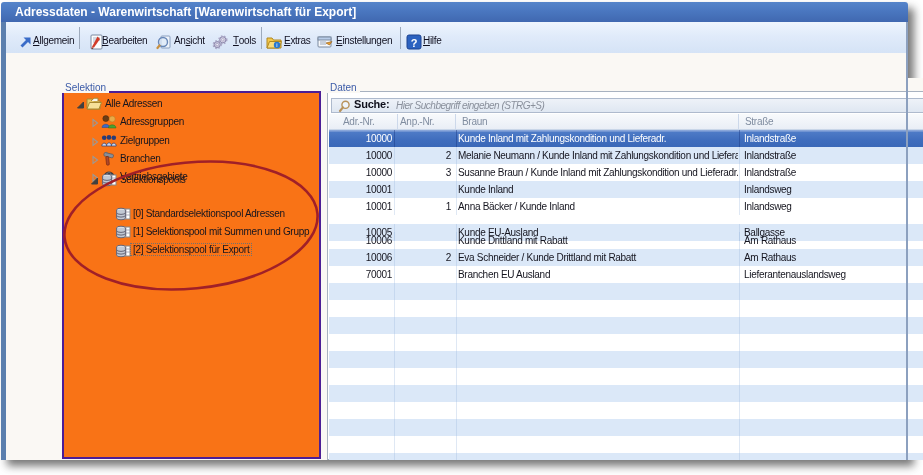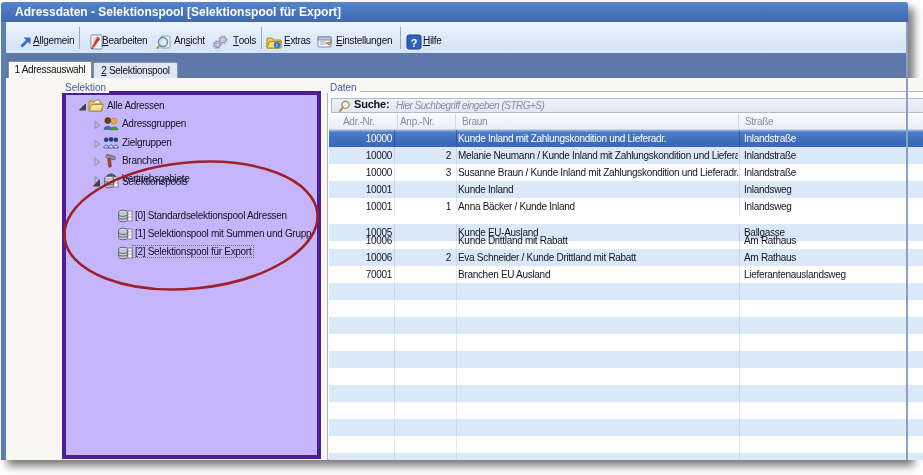--- a/index.html
+++ b/index.html
@@ -45,21 +45,21 @@
   position:absolute; left:0; top:76px; width:100%; height:382px;
   background:#faf8f4;
   margin-left:48px;
 }
 #leftframe { position:absolute; left:0; top:20px; width:5px; height:438px; background:#5b7fae; z-index:6; }
 #rightframe { position:absolute; right:0; top:20px; width:2px; height:438px; background:#8ca0bf; z-index:6; }
 
 .grouplabel { position:absolute; font-size:10px; color:#3b5ba8; background:#faf8f4; padding:0 3px; z-index:2; line-height:11px; }
 #selbox {
   position:absolute; left:13px; top:13px; width:259px; height:368px;
-  border:4px solid #4c1d95; background:#c4b5fd;
+  border:2px solid #4c1d95; background:#f97316;
 }
 #sellabel { left:13px; top:4px; }
 #datenbox {
   position:absolute; left:278px; top:13px; width:629px; height:369px;
   border:1px solid #a8b2c0; background:#ffffff;
 }
 #datenlabel { left:278px; top:4px; }
 
 #tree { position:absolute; left:0; top:0; width:257px; height:360px; overflow:hidden; }
 .trow { position:absolute; height:18px; font-size:10px; letter-spacing:-0.3px; color:#15151f; white-space:nowrap; }
@@ -90,21 +90,21 @@
 .c1 { left:0; width:63px; text-align:right; }
 .c2 { left:65px; width:57px; text-align:right; }
 .c3 { left:129px; width:280px; }
 .c4 { left:413px; width:213px; padding-left:2px; }
 .gl { position:absolute; top:0; bottom:0; width:1px; background:rgba(150,180,220,0.30); }
 .row.sel .gl { background:rgba(25,55,130,0.45); }
 </style>
 </head>
 <body>
 <div id="win">
-  <div id="titlebar">Adressdaten - Selektionspool [Selektionspool für Export]</div>
+  <div id="titlebar">Adressdaten - Warenwirtschaft [Warenwirtschaft für Export]</div>
   <div id="toolbar">
     <svg class="tbicon" style="left:17px;" viewBox="0 0 16 16">
         <path d="M3.5 12.5 L9.5 6.5" stroke="#3a6cc8" stroke-width="2.8" fill="none"></path>
         <path d="M5.5 3.5 L12.5 3.5 L12.5 10.5 Z" fill="#3a6cc8" transform="rotate(0 9 7)"></path>
       </svg>
     <div class="tbitem" style="left:32px;"><span class="u">A</span>llgemein</div>
     <div class="tbsep" style="left:78px;"></div>
     <svg class="tbicon" style="left:87px;" viewBox="0 0 16 16">
       <rect x="3" y="1" width="11" height="14" rx="1" fill="#fdfdfd" stroke="#7a8aa0"></rect>
       <path d="M5 4h7M5 6h7M5 8h4" stroke="#aab6c8" stroke-width="1"></path>
@@ -141,24 +141,20 @@
       <path d="M3 8h6M3 10h6" stroke="#9aa8bc"></path>
       <path d="M9 9 L15 7.5 L12.5 11 Z" fill="#e8a030" stroke="#905810" stroke-width="0.6"></path>
     </svg>
     <div class="tbitem" style="left:335px;"><span class="u">E</span>instellungen</div>
     <div class="tbsep" style="left:399px;"></div>
     <svg class="tbicon" style="left:405px;" viewBox="0 0 16 16">
       <rect x="1" y="1" width="14" height="14" rx="2" fill="#2c62c0" stroke="#1c4290"></rect>
       <text x="8" y="12.5" font-size="11" font-weight="bold" fill="#fff" text-anchor="middle" font-family="Liberation Sans">?</text>
     </svg>
     <div class="tbitem" style="left:422px;"><span class="u">H</span>ilfe</div>
-  </div>
-  <div id="tabstrip">
-    <div class="tab" id="tab1">1 Adressauswahl</div>
-    <div class="tab" id="tab2"><span class="u">2</span> Selektionspool</div>
   </div>
   <div id="content">
     <div class="grouplabel" id="sellabel">Selektion</div>
     <div id="selbox">
       <div id="tree">
           <div class="trow" style="left:0;top:2px;width:257px;">
             <svg class="tarrow" style="left:12px;top:5px;" viewBox="0 0 10 10">
               <path d="M7.5 2 L7.5 8 L1.5 8 Z" fill="#404040" stroke="#404040"></path>
             </svg>
   <svg class="ticon" style="left:22px;top:1px;" viewBox="0 0 16 16">

